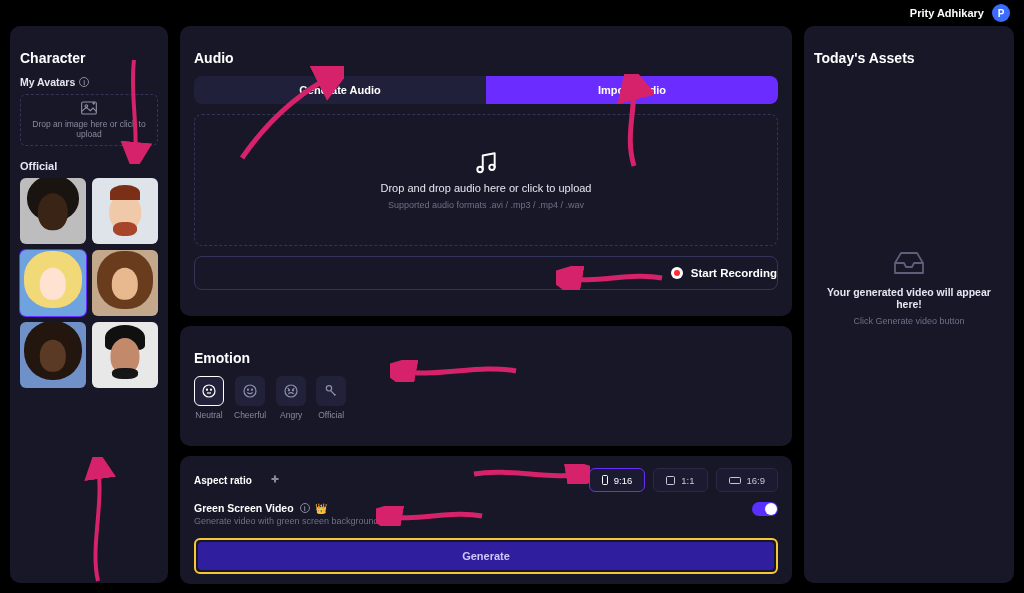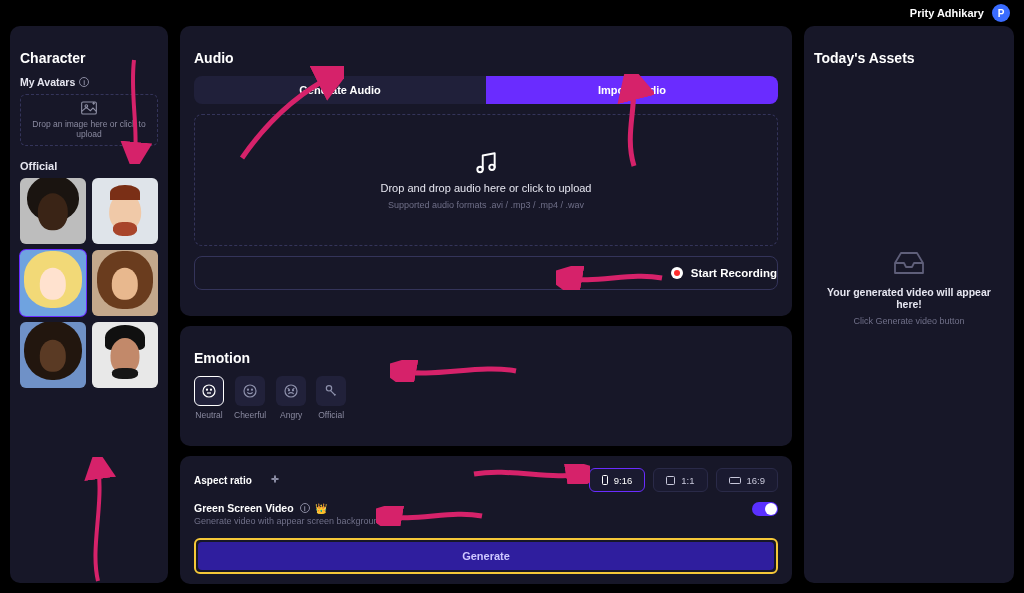--- a/index.html
+++ b/index.html
@@ -461,21 +461,21 @@
         </div>
       </div>
 
       <div class="gs-row">
         <div class="gs-text">
           <div class="t">
             <span>Green Screen Video</span>
             <span class="info-dot">i</span>
             <span style="font-size:10px;">👑</span>
           </div>
-          <div class="d">Generate video with appear screen background</div>
+          <div class="d">Generate video with green screen background</div>
         </div>
         <div class="toggle"></div>
       </div>
 
       <div class="generate-wrap">
         <div class="generate-btn">Generate</div>
       </div>
 
       <svg class="annot-arrow" style="left:290px; top:8px;" width="120" height="20" viewBox="0 0 120 20">
         <defs>

